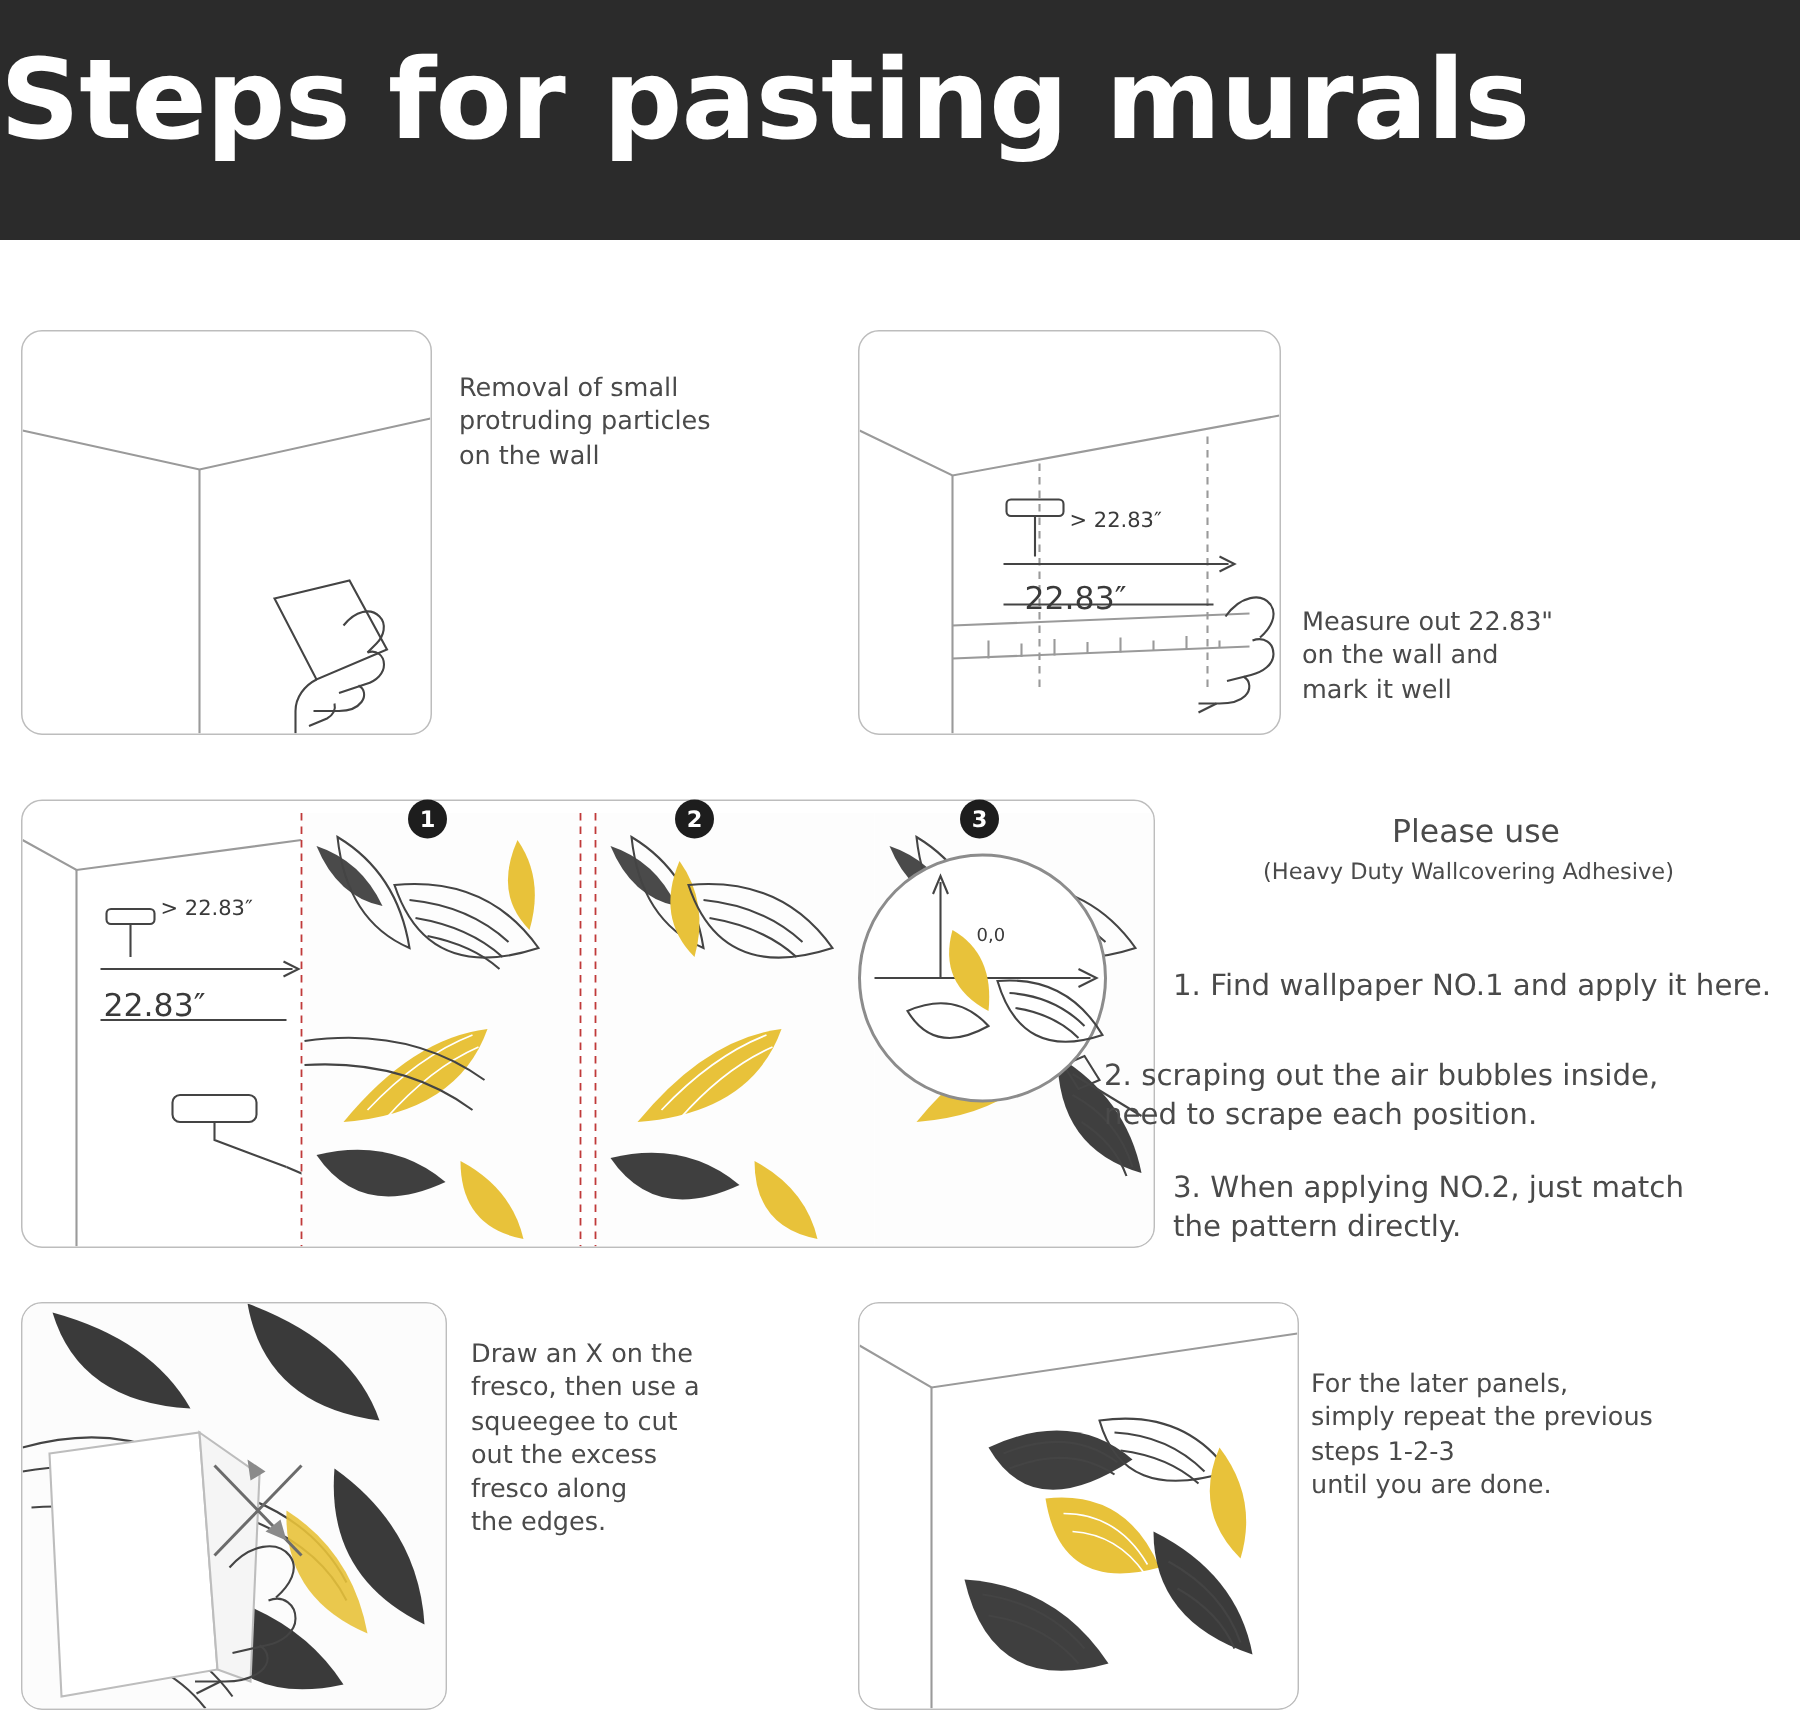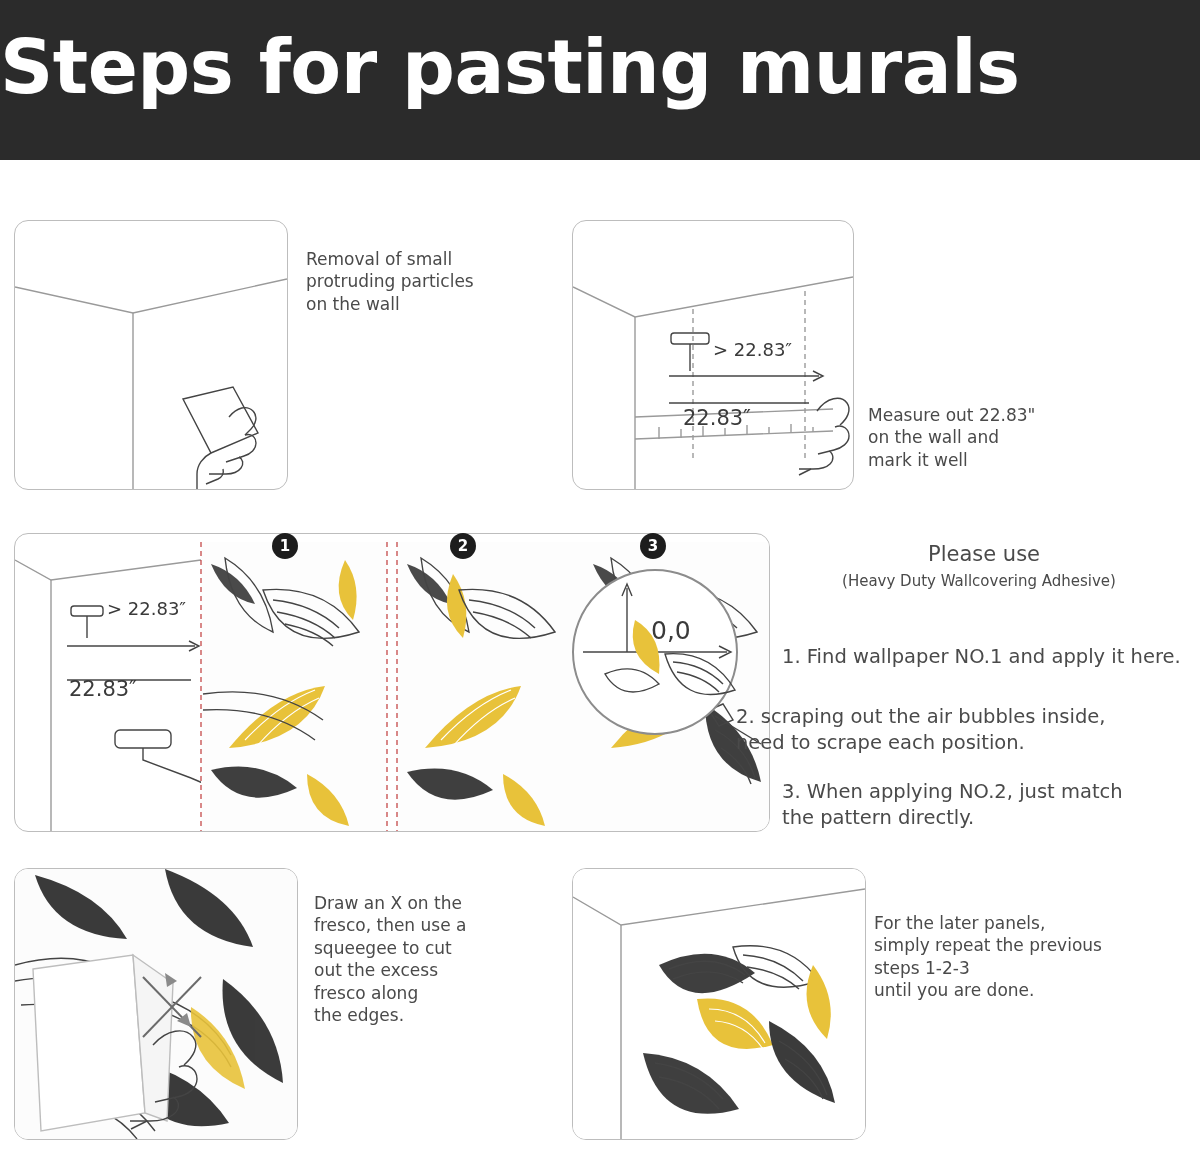--- a/index.html
+++ b/index.html
@@ -83,24 +83,24 @@
     color: #fff;
     font-size: 15px;
     font-weight: bold;
     text-align: center;
     line-height: 26px;
     z-index: 20;
   }
 
   .dim-label {
     position: absolute;
-    font-size: 18px;
+    font-size: 14px;
     color: #3a3a3a;
   }
-  .dim-label.big { font-size: 21px; margin-top: 19px; }
+  .dim-label.big { font-size: 21px; }
 
   svg { display: block; }
   .stroke { fill: none; stroke: #9a9a9a; stroke-width: 1.4; }
   .stroke-dark { fill: none; stroke: #444; stroke-width: 1.4; }
   .leaf-gold { fill: #e8c23a; }
   .leaf-dark { fill: #2a2a2a; }
 </style>
 </head>
 <body>
 
@@ -264,21 +264,21 @@
         <g class="stroke-dark">
           <path d="M658 128 q30 2 50 22"></path>
           <path d="M662 138 q26 4 42 20"></path>
         </g>
         <path class="stroke-dark" d="M590 140 q32 -14 54 10 q-36 20 -54 -10 Z"></path>
       </g>
     </svg>
 
     <div class="dim-label" style="left:92px; top:64px;">&gt; 22.83″</div>
     <div class="dim-label big" style="left:54px; top:124px;">22.83″</div>
-    <div class="dim-label" style="left:636px; top:82px; font-size:25px;">0,0</div>
+    <div class="dim-label" style="left:636px; top:82px; font-size:12px;">0,0</div>
   </div>
 
   <div class="numcircle" style="left:272px; top:533px;">1</div>
   <div class="numcircle" style="left:450px; top:533px;">2</div>
   <div class="numcircle" style="left:640px; top:533px;">3</div>
 
   <div class="txt" style="left:784px; top:541px; width:400px; text-align:center; font-size:21px;">Please use</div>
   <div class="txt" style="left:764px; top:572px; width:430px; text-align:center; font-size:15px;">(Heavy Duty Wallcovering Adhesive)</div>
   <div class="txt sm" style="left:782px; top:632px; width:410px;">1. Find wallpaper NO.1 and apply it here.</div>
   <div class="txt sm" style="left:736px; top:692px; width:410px;">2. scraping out the air bubbles inside,

